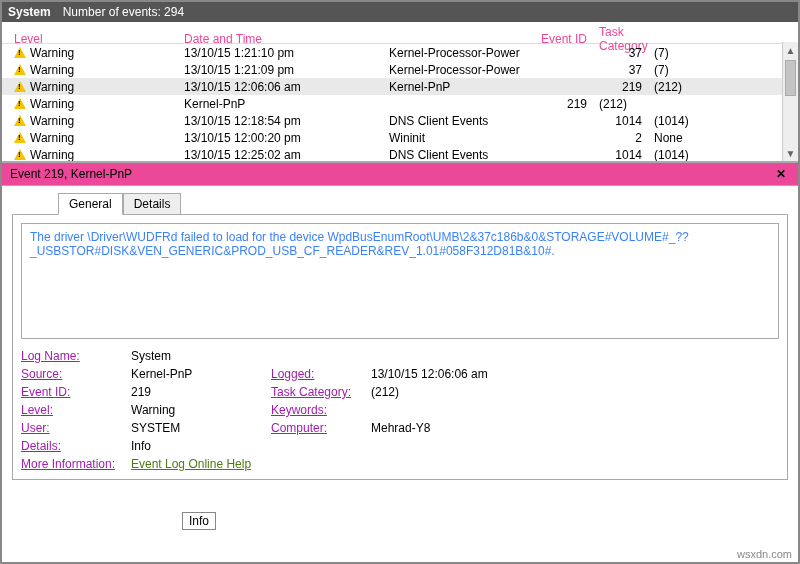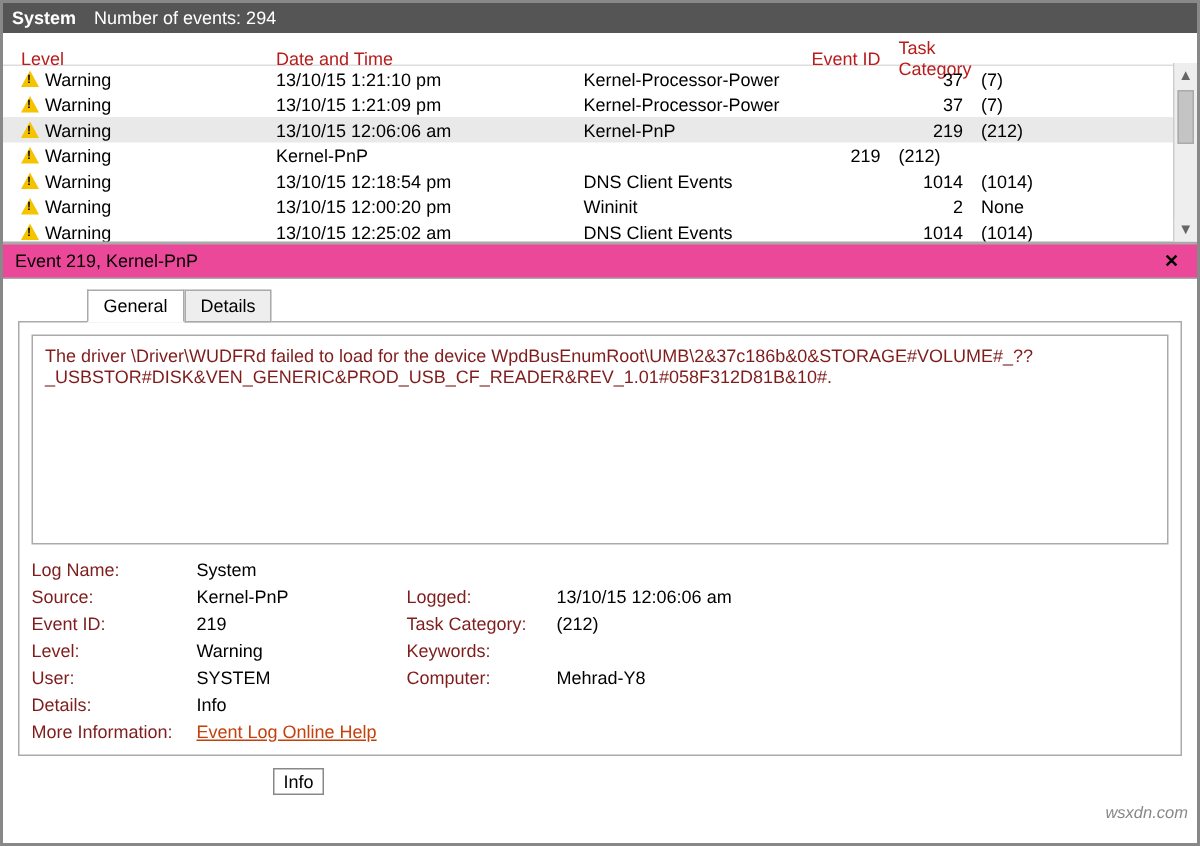--- a/index.html
+++ b/index.html
@@ -36,21 +36,21 @@
     display: grid;
     grid-template-columns: 170px 205px 210px 55px 140px;
     background: #fff;
     border-bottom: 1px solid #ddd;
     height: 22px;
     align-items: center;
     padding-left: 8px;
   }
   .grid-header div {
     padding: 3px 4px;
-    color: #b91c1c;
+    color: #ec4899;
     cursor: pointer;
   }
   .grid-header .hdr-right { text-align: right; padding-right: 8px; }
   .grid-body {
     overflow-y: hidden;
   }
   .row {
     display: grid;
     grid-template-columns: 170px 205px 210px 55px 140px;
     height: 17px;
@@ -132,48 +132,47 @@
   }
   .tab-content {
     margin:0 10px 8px 10px;
     border:1px solid #aaa;
     padding:8px;
     background:#fff;
   }
   .msgbox {
     border:1px solid #aaa;
     padding:6px 8px;
-    height: 140px;
+    height: 116px;
     overflow:auto;
     font-size:12px;
-    color:#7f1d1d;
+    color:#3b82f6;
     margin-bottom:10px;
   }
   .props {
     display:grid;
     grid-template-columns: 110px 140px 100px 200px;
     row-gap:4px;
     font-size:12px;
   }
-  .props .label { color:#7f1d1d; }
-  .link { color:#c2410c; text-decoration:underline; cursor:pointer; }
+  .props .label { color:#a21caf;text-decoration:underline; }
+  .link { color:#4d7c0f; text-decoration:underline; cursor:pointer; }
   .tooltip-box {
     position:absolute;
     border:1px solid #888;
     background:#fff;
     padding:1px 6px;
     font-size:12px;
     left:180px; bottom:32px;
   }
   .footer-url {
     position:absolute;
-    right:6px; bottom:14px;
+    right:6px; bottom:2px;
     font-size:11px;
     color:#888;
-    font-style:italic;
   }
 </style>
 </head>
 <body>
 
 <div class="topbar">
   <span class="title">System</span>
   <span>Number of events: 294</span>
 </div>
 

